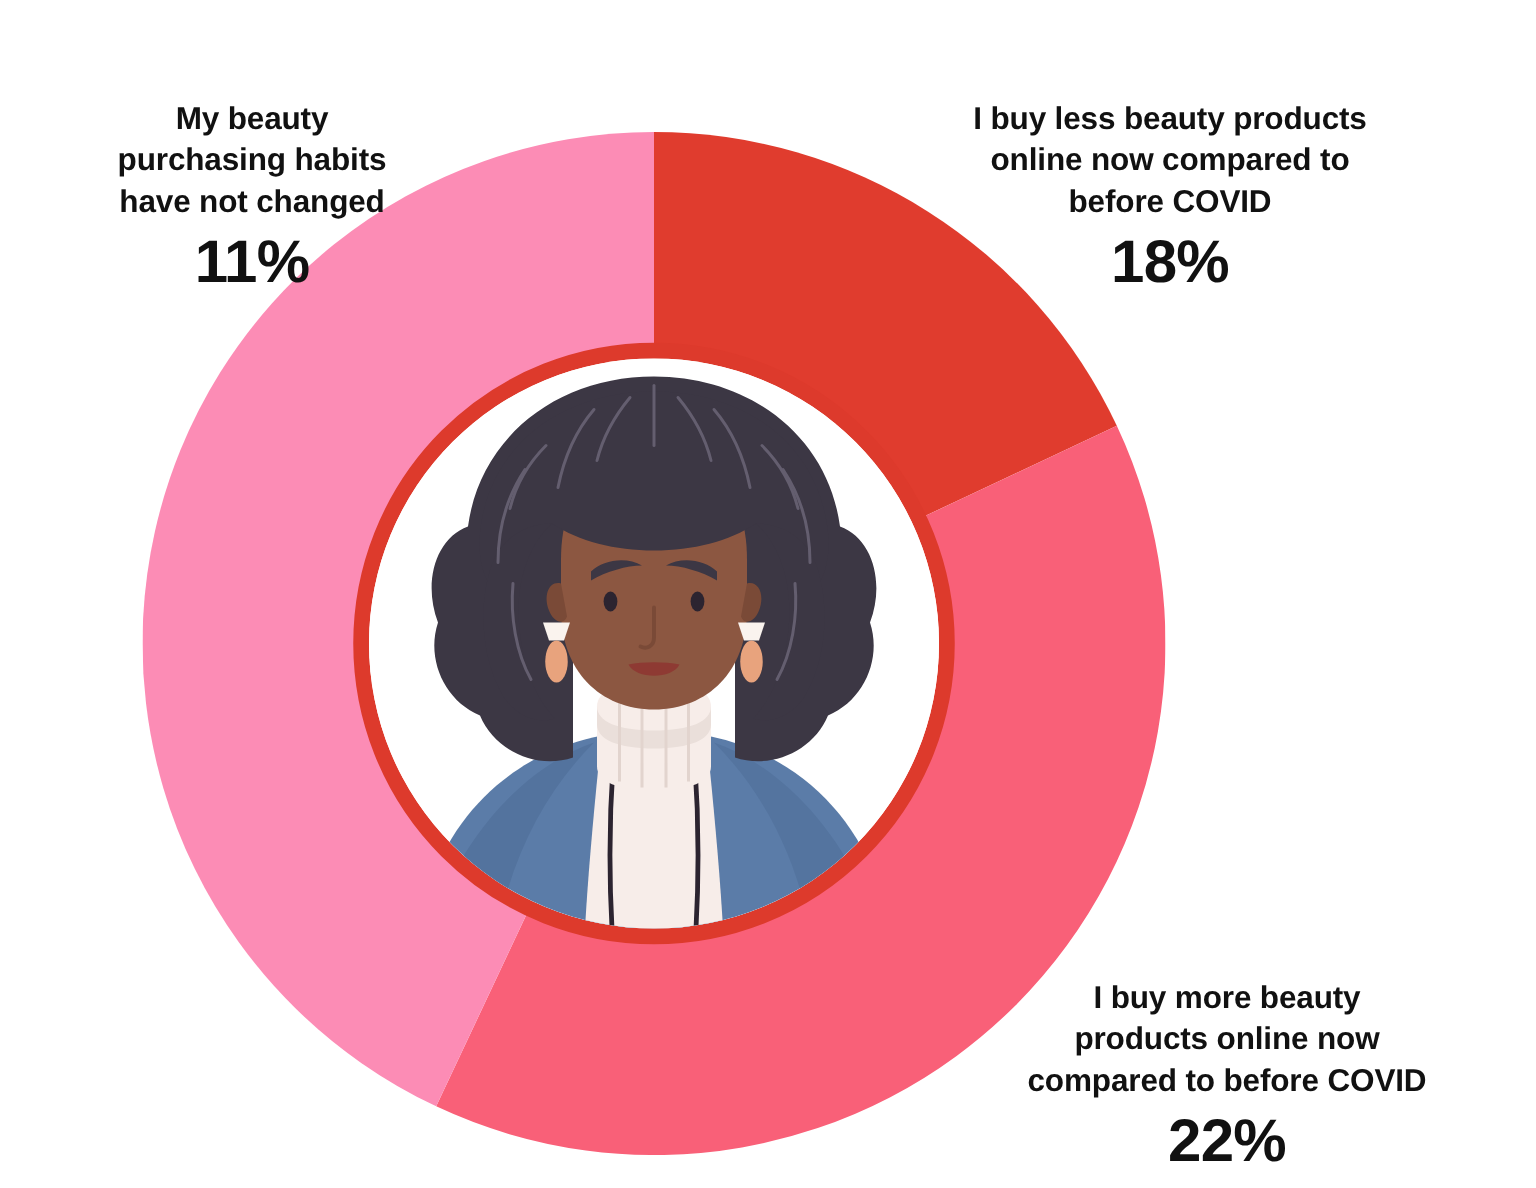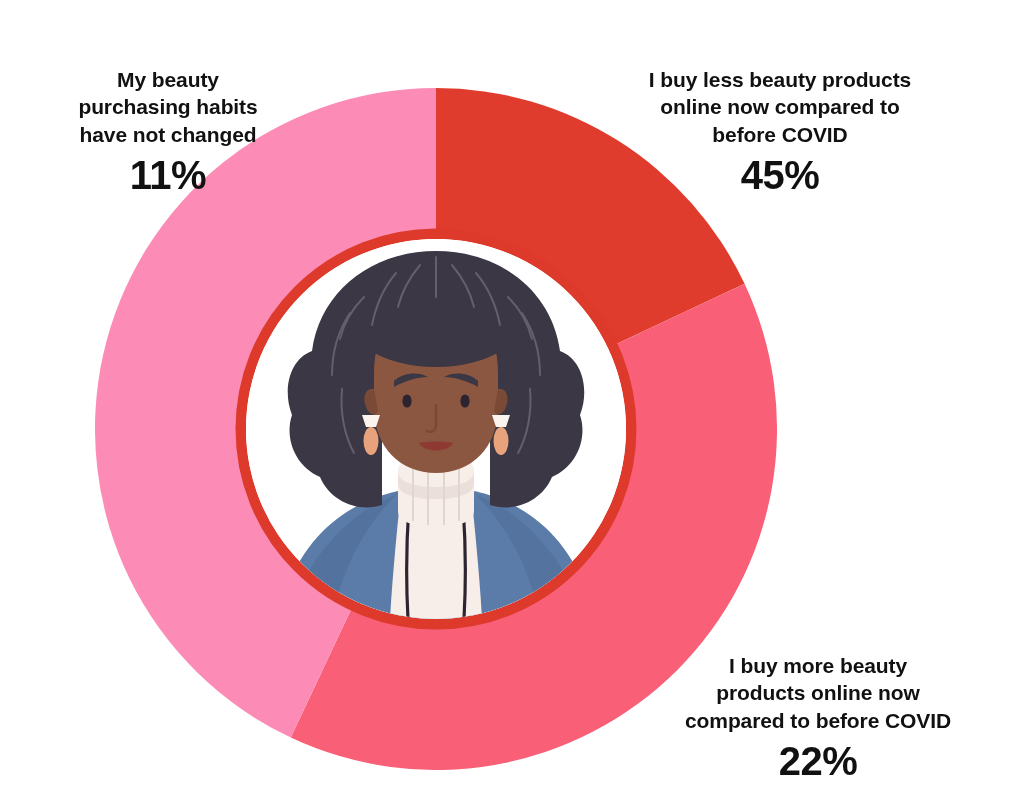--- a/index.html
+++ b/index.html
@@ -213,21 +213,21 @@
     <div class="caption">My beauty
 purchasing habits
 have not changed</div>
     <div class="pct">11%</div>
   </div>
 
   <div class="label" id="label-less">
     <div class="caption">I buy less beauty products
 online now compared to
 before COVID</div>
-    <div class="pct">45%</div>
+    <div class="pct">18%</div>
   </div>
 
   <div class="label" id="label-more">
     <div class="caption">I buy more beauty
 products online now
 compared to before COVID</div>
     <div class="pct">22%</div>
   </div>
 
 </div>

